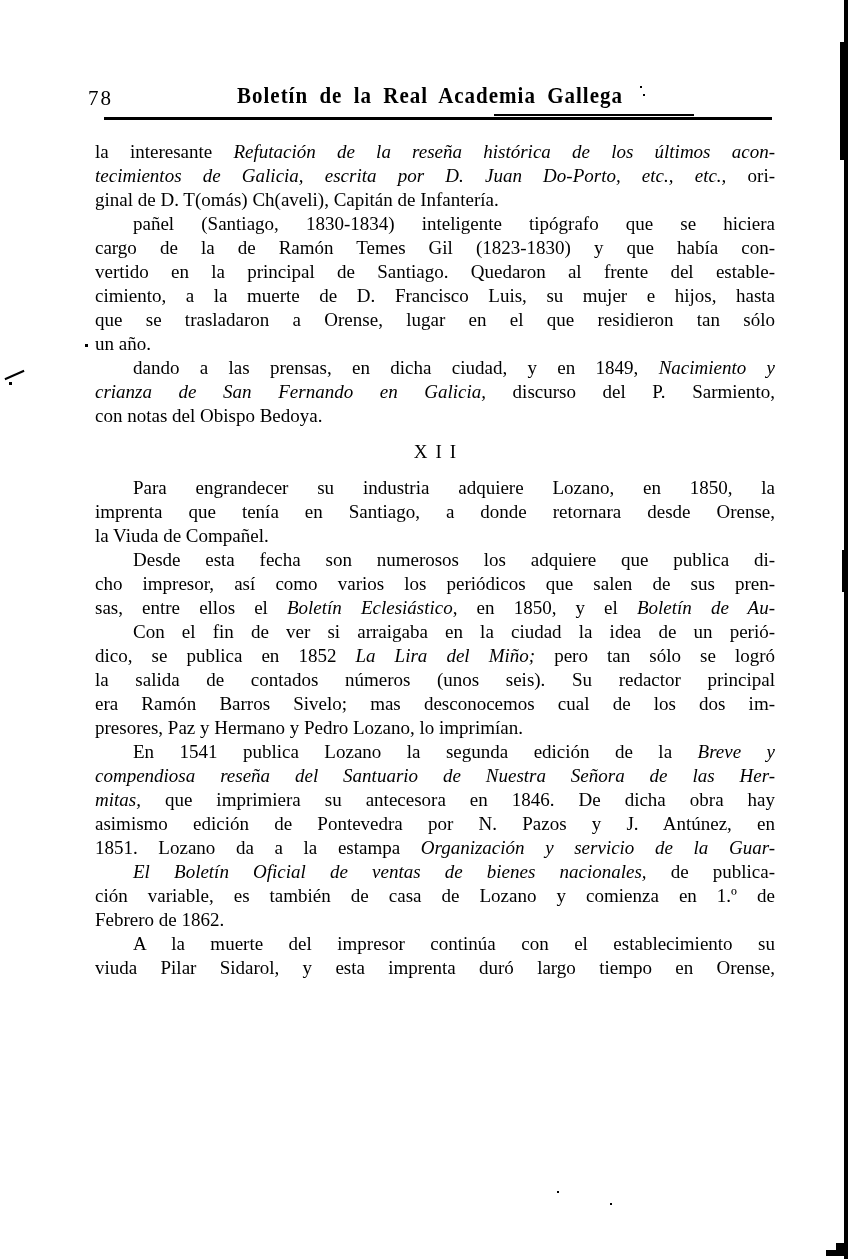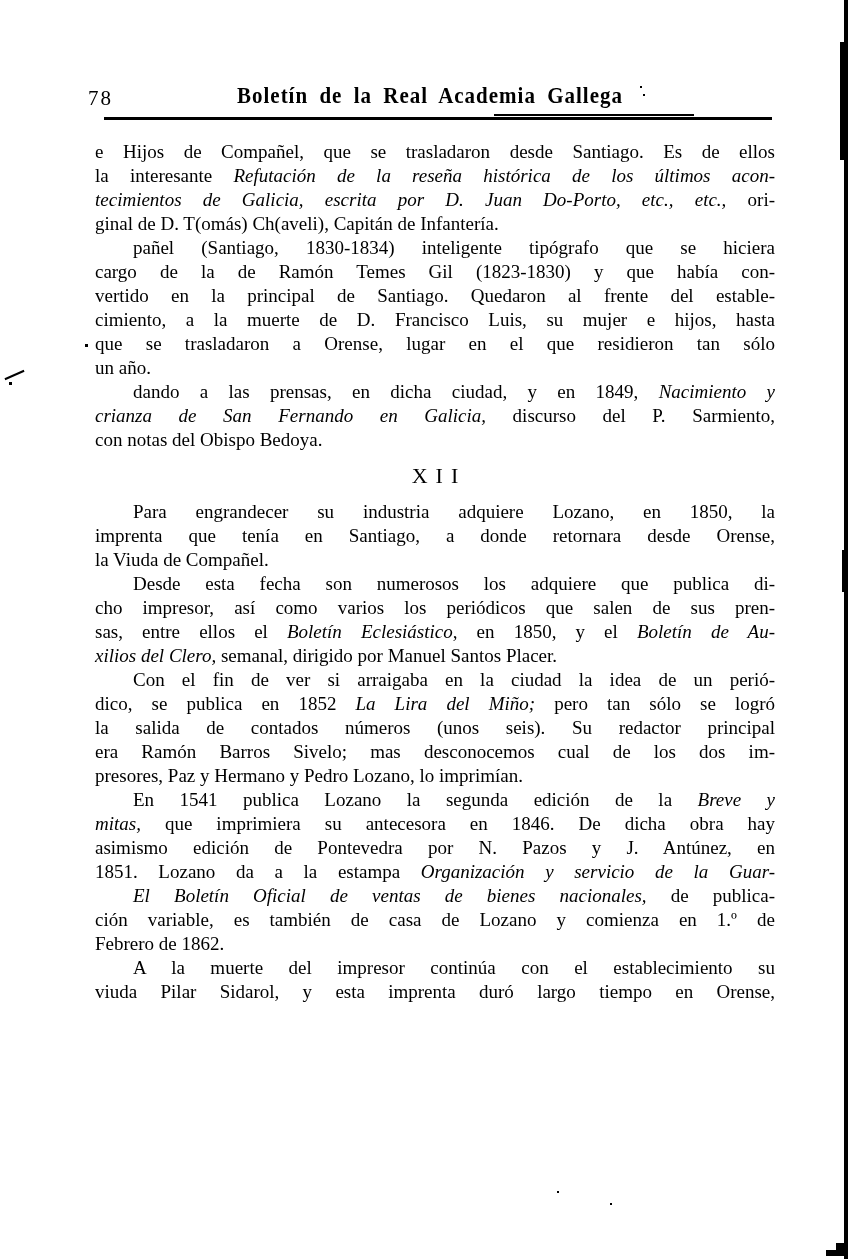--- a/index.html
+++ b/index.html
@@ -67,21 +67,21 @@
     -moz-text-align-last: justify;
   }
   .line.last {
     text-align-last: left;
     -moz-text-align-last: left;
   }
   .para.indent .line:first-child { text-indent: 38px; }
   em { font-style: italic; }
   .section-heading {
     text-align: center;
-    font-size: 22px;
+    font-size: 19px;
     letter-spacing: 8px;
     padding-left: 8px;
     margin: 12px 0;
   }
   
   .edge, .speck, .scratch { position: absolute; background: #000000; }
   .edge-main   { right: 0; top: 0; width: 4px; height: 1259px; }
   .edge-bump1  { left: 840px; top: 42px;  width: 10px; height: 118px; }
   .edge-bump2  { left: 842px; top: 550px; width: 8px;  height: 42px; }
   .edge-bump3  { left: 844px; top: 300px; width: 6px;  height: 130px; }
@@ -106,21 +106,20 @@
 
   <div class="running-header">
     <span class="pagenum">78</span>
     <span class="journal">Boletín de la Real Academia Gallega</span>
   </div>
 
   <div class="header-rule"></div>
 
   <div class="content" id="content">
       <div class="para">
-        <div class="line"><span>e Hijos de Compañel, que se trasladaron desde Santiago. Es de ellos</span></div>
         <div class="line"><span>la interesante </span><em>Refutación de la reseña histórica de los últimos acon-</em></div>
         <div class="line"><em>tecimientos de Galicia, escrita por D. Juan Do-Porto, etc., etc.,</em><span> ori-</span></div>
         <div class="line last"><span>ginal de D. T(omás) Ch(aveli), Capitán de Infantería.</span></div>
       </div>
       <div class="para indent">
         <div class="line"><span>pañel (Santiago, 1830-1834) inteligente tipógrafo que se hiciera</span></div>
         <div class="line"><span>cargo de la de Ramón Temes Gil (1823-1830) y que había con-</span></div>
         <div class="line"><span>vertido en la principal de Santiago. Quedaron al frente del estable-</span></div>
         <div class="line"><span>cimiento, a la muerte de D. Francisco Luis, su mujer e hijos, hasta</span></div>
         <div class="line"><span>que se trasladaron a Orense, lugar en el que residieron tan sólo</span></div>
@@ -134,31 +133,31 @@
       <div class="section-heading">XII</div>
       <div class="para indent">
         <div class="line"><span>Para engrandecer su industria adquiere Lozano, en 1850, la</span></div>
         <div class="line"><span>imprenta que tenía en Santiago, a donde retornara desde Orense,</span></div>
         <div class="line last"><span>la Viuda de Compañel.</span></div>
       </div>
       <div class="para indent">
         <div class="line"><span>Desde esta fecha son numerosos los adquiere que publica di-</span></div>
         <div class="line"><span>cho impresor, así como varios los periódicos que salen de sus pren-</span></div>
         <div class="line"><span>sas, entre ellos el </span><em>Boletín Eclesiástico</em><span>, en 1850, y el </span><em>Boletín de Au-</em></div>
-        <div class="line last"><em>xilios del Clero,</em><span> semanal, dirigido por Manuel Santos Placer.</span></div>
       </div>
       <div class="para indent">
         <div class="line"><span>Con el fin de ver si arraigaba en la ciudad la idea de un perió-</span></div>
         <div class="line"><span>dico, se publica en 1852 </span><em>La Lira del Miño;</em><span> pero tan sólo se logró</span></div>
         <div class="line"><span>la salida de contados números (unos seis). Su redactor principal</span></div>
         <div class="line"><span>era Ramón Barros Sivelo; mas desconocemos cual de los dos im-</span></div>
         <div class="line last"><span>presores, Paz y Hermano y Pedro Lozano, lo imprimían.</span></div>
       </div>
       <div class="para indent">
         <div class="line"><span>En 1541 publica Lozano la segunda edición de la </span><em>Breve y</em></div>
+        <div class="line"><em>compendiosa reseña del Santuario de Nuestra Señora de las Her-</em></div>
         <div class="line"><em>mitas,</em><span> que imprimiera su antecesora en 1846. De dicha obra hay</span></div>
         <div class="line"><span>asimismo edición de Pontevedra por N. Pazos y J. Antúnez, en</span></div>
         <div class="line"><span>1851. Lozano da a la estampa </span><em>Organización y servicio de la Guar-</em></div>
       </div>
       <div class="para indent">
         <div class="line"><em>El Boletín Oficial de ventas de bienes nacionales,</em><span> de publica-</span></div>
         <div class="line"><span>ción variable, es también de casa de Lozano y comienza en 1.º de</span></div>
         <div class="line last"><span>Febrero de 1862.</span></div>
       </div>
       <div class="para indent">

